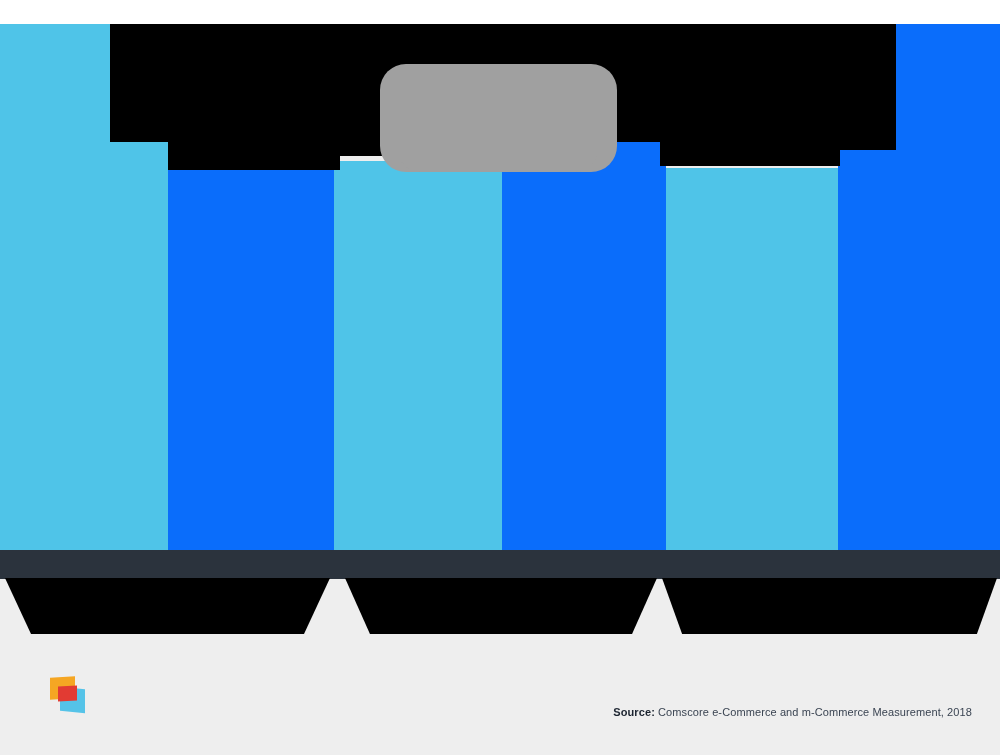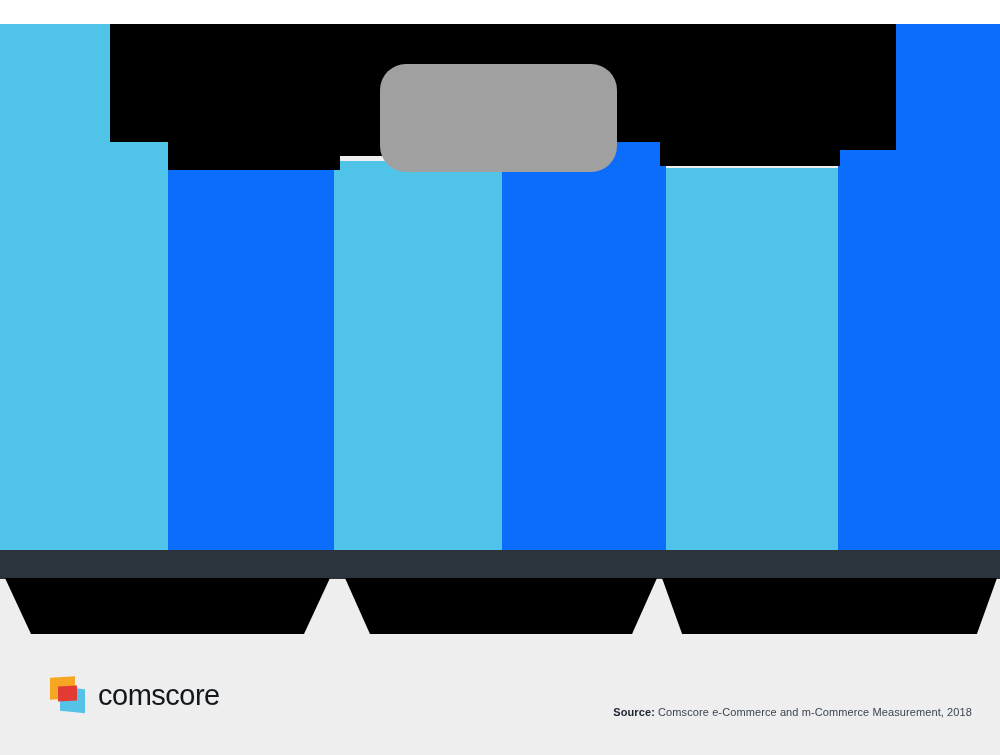--- a/index.html
+++ b/index.html
@@ -179,21 +179,20 @@
               clip-path: polygon(0% 0%, 100% 0%, 94% 100%, 6% 100%);"></div>
 
   <div class="footer">
 
     <div class="logo-wrap">
       <div class="logo-mark">
         <div class="sq-orange"></div>
         <div class="sq-cyan"></div>
         <div class="sq-red"></div>
       </div>
-      <div class="logo-text">comscore</div>
     </div>
 
     <div class="source">
       <span class="src-label">Source:</span>
       <span>Comscore e-Commerce and m-Commerce Measurement, 2018</span>
     </div>
 
   </div>
 
 </div>

